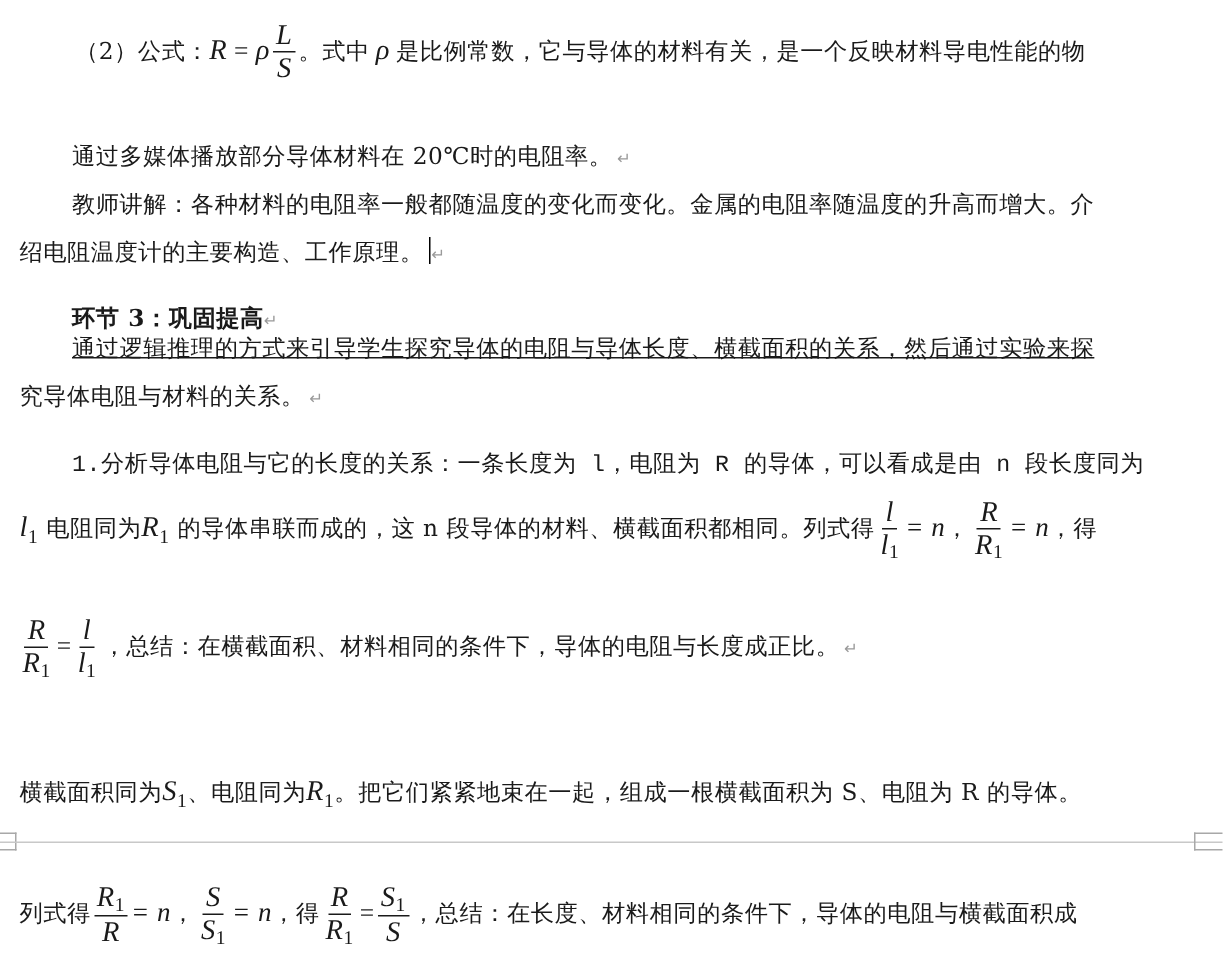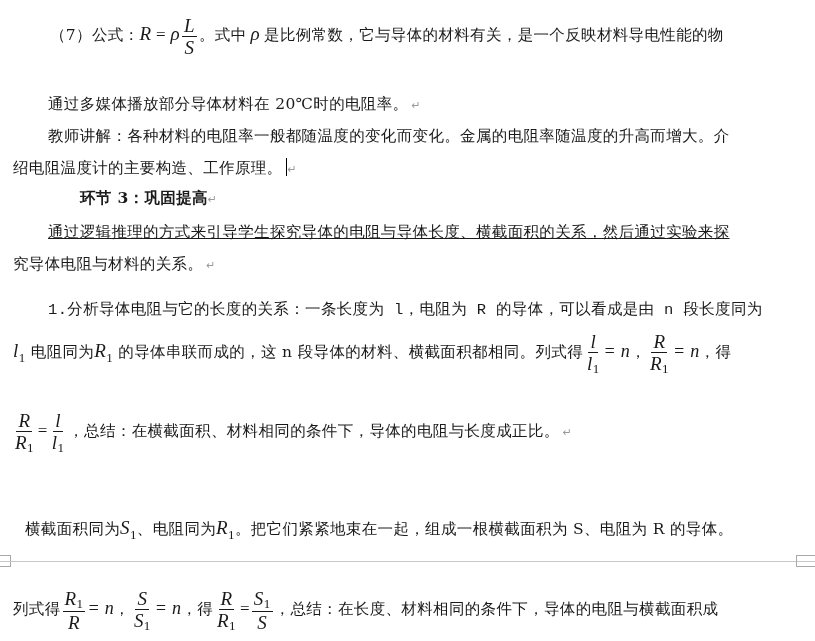--- a/index.html
+++ b/index.html
@@ -31,38 +31,38 @@
   .sep { position: absolute; top: 561px; left: 0; width: 815px; height: 1px; background: #c8c8c8; }
   .corner-l { position: absolute; left: 0; top: 555px; width: 11px; height: 12px; border: 1px solid #a8a8a8; border-left: none; box-sizing: border-box; }
   .corner-r { position: absolute; right: 0; top: 555px; width: 19px; height: 12px; border: 1px solid #a8a8a8; border-right: none; box-sizing: border-box; }
 </style>
 </head>
 <body>
 
 <div class="page">
 
   <div class="line indent" style="top:12px; left:50px; line-height:44px;">
-    <span>（7）公式：</span><span class="m">R</span><span class="mu"> = </span><span class="m">ρ</span><span class="frac">
+    <span>（2）公式：</span><span class="m">R</span><span class="mu"> = </span><span class="m">ρ</span><span class="frac">
         <span class="num">L</span>
         <span class="den">S</span>
       </span><span>。式中</span><span class="m" style="margin:0 4px;">ρ</span><span>是比例常数，它与导体的材料有关，是一个反映材料导电性能的物</span>
   </div>
 
   <div class="line indent" style="top:94px;">
     <span>通过多媒体播放部分导体材料在 20℃时的电阻率。</span><span class="pm">↵</span>
   </div>
 
   <div class="line indent" style="top:126px;">
     <span>教师讲解：各种材料的电阻率一般都随温度的变化而变化。金属的电阻率随温度的升高而增大。介</span>
   </div>
   <div class="line flush" style="top:158px;">
     <span>绍电阻温度计的主要构造、工作原理。</span><span class="cursor"></span><span class="pm" style="margin-left:0;">↵</span>
   </div>
 
-  <div class="line indent bold" style="top:188px;margin-left:32px;">
+  <div class="line indent bold" style="top:202px;">
     <span>环节 3：巩固提高</span><span class="pm" style="font-weight:normal;margin-left:0;">↵</span>
   </div>
 
   <div class="line indent" style="top:222px;text-decoration:underline;">
     <span>通过逻辑推理的方式来引导学生探究导体的电阻与导体长度、横截面积的关系，然后通过实验来探</span>
   </div>
   <div class="line flush" style="top:254px;">
     <span>究导体电阻与材料的关系。</span><span class="pm">↵</span>
   </div>
 
@@ -83,21 +83,21 @@
   <div class="line flush" style="top:408px; line-height:46px;">
     <span class="frac" style="margin-left:0;">
         <span class="num">R</span>
         <span class="den"><span>R</span><span class="sub" style="top:3px;">1</span></span>
       </span><span class="mu">=</span><span class="frac">
         <span class="num">l</span>
         <span class="den"><span>l</span><span class="sub" style="top:3px;">1</span></span>
       </span><span>，总结：在横截面积、材料相同的条件下，导体的电阻与长度成正比。</span><span class="pm">↵</span>
   </div>
 
-  <div class="line flush" style="top:518px;margin-left:12px;">
+  <div class="line flush" style="top:518px;">
     <span>横截面积同为</span><span class="m">S</span><span class="sub">1</span><span>、电阻同为</span><span class="m">R</span><span class="sub">1</span><span>。把它们紧紧地束在一起，组成一根横截面积为 S、电阻为 R 的导体。</span>
   </div>
 
   <div class="corner-l"></div>
   <div class="sep"></div>
   <div class="corner-r"></div>
 
   <div class="line flush" style="top:585px; line-height:46px;">
     <span>列式得</span><span class="frac">
         <span class="num"><span>R</span><span class="sub" style="top:3px;">1</span></span>

